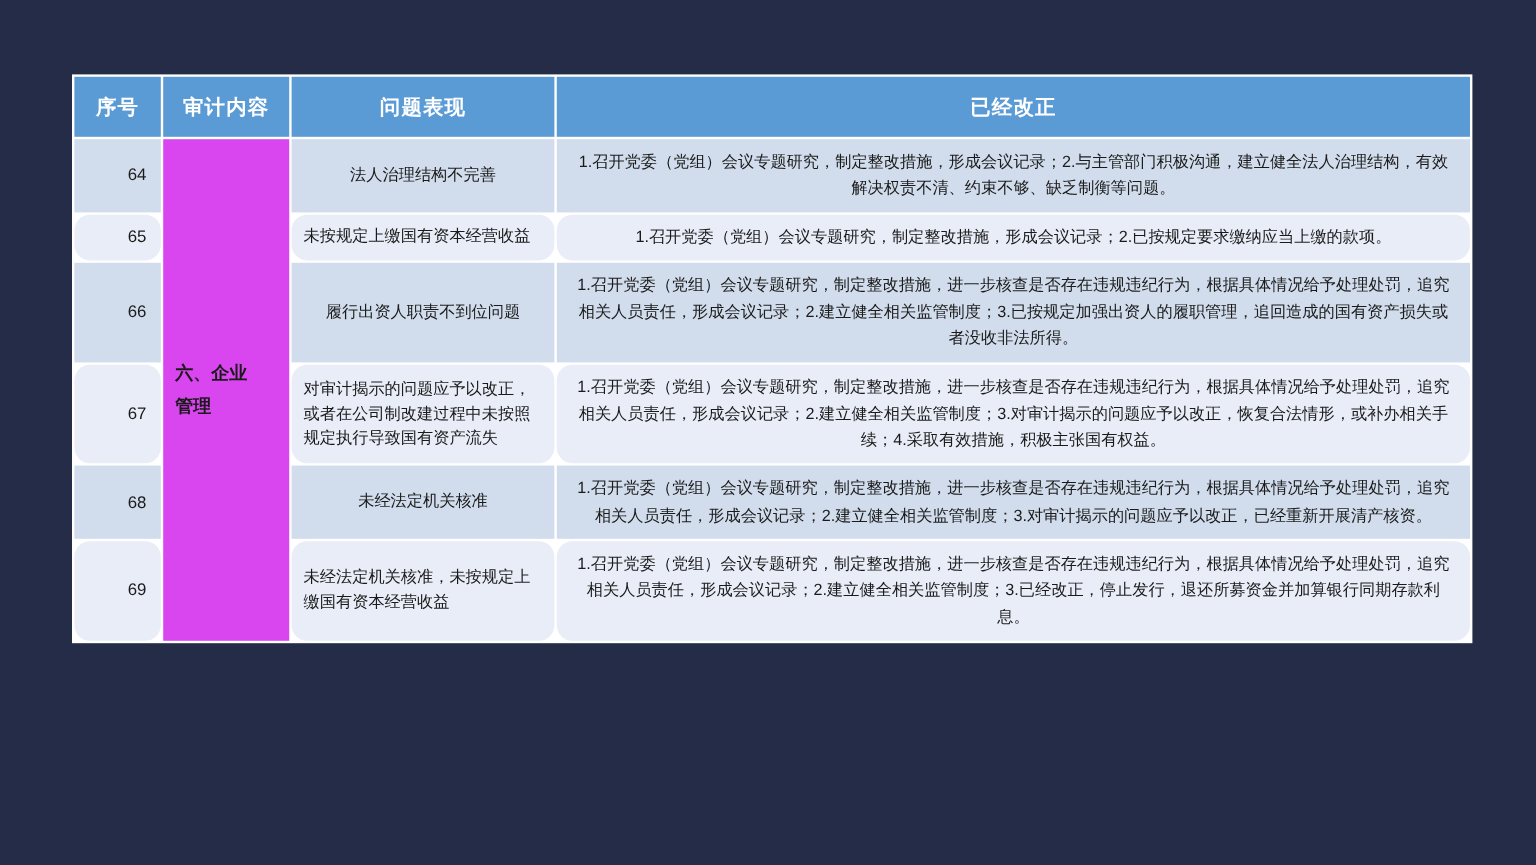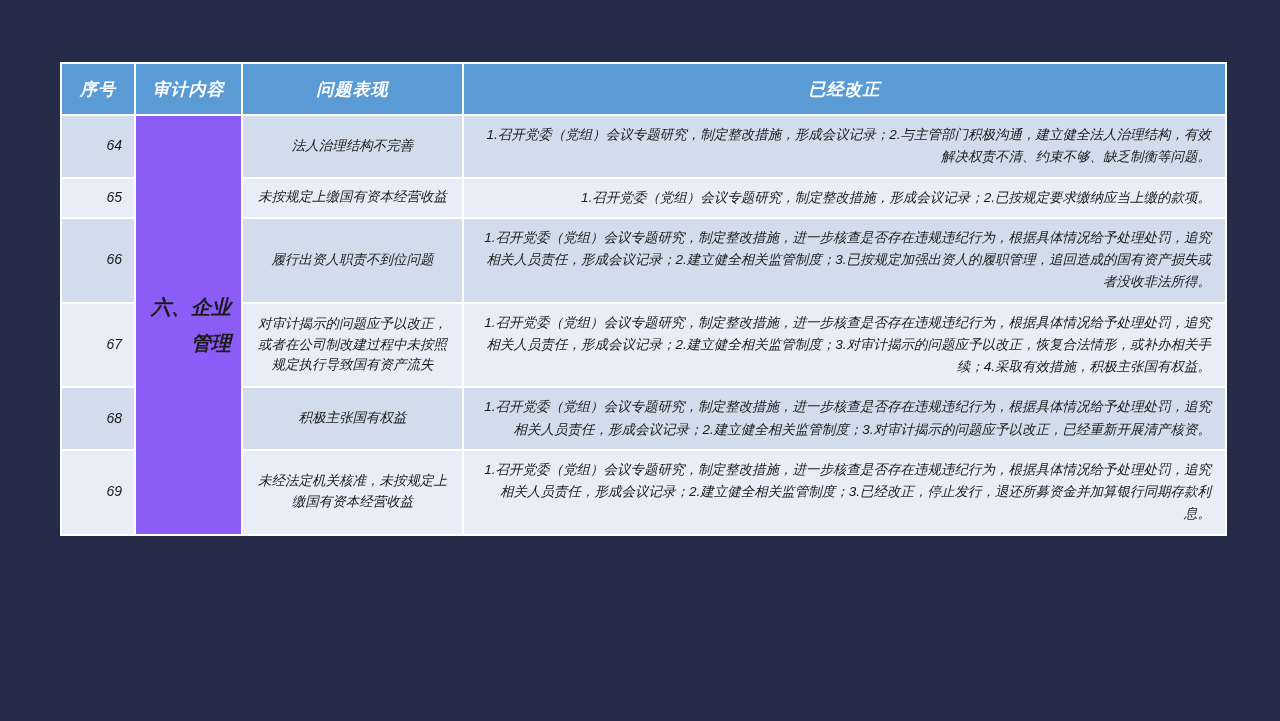--- a/index.html
+++ b/index.html
@@ -32,21 +32,20 @@
     width: 1161px;
     background: #ffffff;
   }
 
   table.audit-table {
     width: 1161px;
     border-collapse: separate;
     border-spacing: 2px;
     background: #ffffff;
     table-layout: fixed;
-    font-style: italic;
   }
 
   
   thead th {
     background: #5b9bd5;
     color: #ffffff;
     font-weight: bold;
     font-size: 17px;
     text-align: center;
     vertical-align: middle;
@@ -70,44 +69,44 @@
     color: #1a1a1a;
   }
 
   td.seq {
     text-align: right;
     font-size: 14px;
     padding: 8px 12px;
   }
 
   td.cat {
-    text-align: right;
+    text-align: left;
     font-weight: bold;
-    font-size: 20px;
+    font-size: 15px;
     line-height: 1.8;
-    background: #8b5cf6;
+    background: #d946ef;
   }
 
   td.prob        { text-align: center; margin-top: 39px; }
-  td.prob.wrapped{ text-align: center; }
+  td.prob.wrapped{ text-align: left; }
 
   td.guide {
-    text-align: right;
+    text-align: center;
     line-height: 1.65;
     padding: 8px 14px;
   }
 
   
   tr.shade-a td.seq,
   tr.shade-a td.prob,
   tr.shade-a td.guide { background: #d1dcec; }
 
   tr.shade-b td.seq,
   tr.shade-b td.prob,
-  tr.shade-b td.guide { background: #e8edf7; }
+  tr.shade-b td.guide { background: #e8edf7; border-radius: 13px; }
 </style>
 </head>
 <body>
 
 <div id="slide">
 
   <div class="table-wrap">
     <table class="audit-table">
       <colgroup>
         <col class="c-seq">
@@ -150,21 +149,21 @@
         </tr>
 
         <tr class="shade-b">
           <td class="seq">67</td>
           <td class="prob wrapped">对审计揭示的问题应予以改正，或者在公司制改建过程中未按照规定执行导致国有资产流失</td>
           <td class="guide">1.召开党委（党组）会议专题研究，制定整改措施，进一步核查是否存在违规违纪行为，根据具体情况给予处理处罚，追究相关人员责任，形成会议记录；2.建立健全相关监管制度；3.对审计揭示的问题应予以改正，恢复合法情形，或补办相关手续；4.采取有效措施，积极主张国有权益。</td>
         </tr>
 
         <tr class="shade-a">
           <td class="seq">68</td>
-          <td class="prob">积极主张国有权益</td>
+          <td class="prob">未经法定机关核准</td>
           <td class="guide">1.召开党委（党组）会议专题研究，制定整改措施，进一步核查是否存在违规违纪行为，根据具体情况给予处理处罚，追究相关人员责任，形成会议记录；2.建立健全相关监管制度；3.对审计揭示的问题应予以改正，已经重新开展清产核资。</td>
         </tr>
 
         <tr class="shade-b">
           <td class="seq">69</td>
           <td class="prob wrapped">未经法定机关核准，未按规定上缴国有资本经营收益</td>
           <td class="guide">1.召开党委（党组）会议专题研究，制定整改措施，进一步核查是否存在违规违纪行为，根据具体情况给予处理处罚，追究相关人员责任，形成会议记录；2.建立健全相关监管制度；3.已经改正，停止发行，退还所募资金并加算银行同期存款利息。</td>
         </tr>
 
       </tbody>

